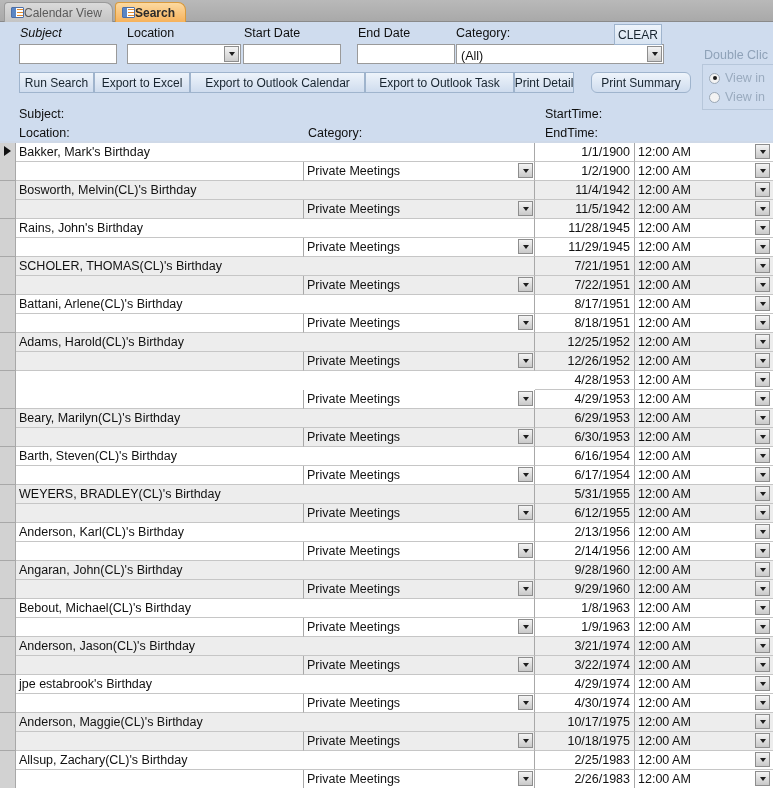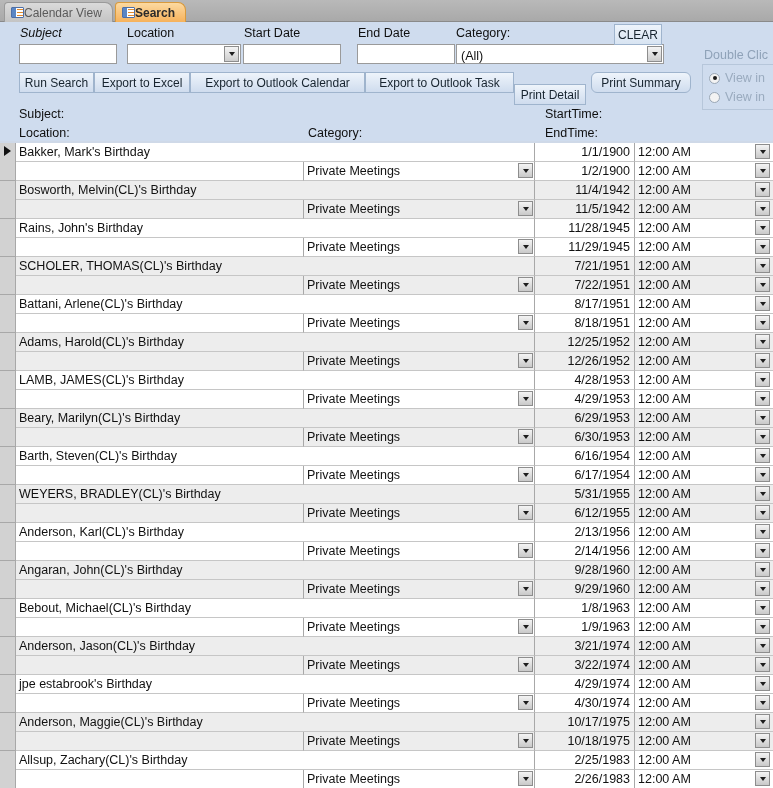--- a/index.html
+++ b/index.html
@@ -207,21 +207,21 @@
           <span class="caret"></span>
         </span>
     </div>
 
     <div class="btn clearbtn" style="left:614px;top:2px;width:48px;">CLEAR</div>
 
     <div class="btn" style="left:19px;top:50px;width:75px;">Run Search</div>
     <div class="btn" style="left:94px;top:50px;width:96px;">Export to Excel</div>
     <div class="btn" style="left:190px;top:50px;width:175px;">Export to Outlook Calendar</div>
     <div class="btn" style="left:365px;top:50px;width:149px;">Export to Outlook Task</div>
-    <div class="btn" style="left:514px;top:50px;width:72px;margin-top:12px;">Print Detail</div>
+    <div class="btn" style="left:514px;top:50px;width:60px;">Print Detail</div>
     <div class="btn" style="left:591px;top:50px;width:100px;border-radius:6px;">Print Summary</div>
 
     <div class="dblgroup">
       <div class="dbl-title">Double Clic</div>
       <div class="optbox">
         <div class="opt" style="top:6px;">
           <span class="radio on"></span>
           <span>View in</span>
         </div>
         <div class="opt" style="top:25px;">
@@ -395,21 +395,20 @@
           <div class="cell tail">
             <span class="incombo tailbtn">
               <span class="caret"></span>
             </span>
           </div>
         </div>
       </div>
       <div class="rec plain">
         <div class="sel"></div>
         <div class="line l1">
-          <div class="cell subject">LAMB, JAMES(CL)'s Birthday</div>
           <div class="cell date">4/28/1953</div>
           <div class="cell time">12:00 AM</div>
           <div class="cell tail">
             <span class="incombo tailbtn">
               <span class="caret"></span>
             </span>
           </div>
         </div>
         <div class="line l2">
           <div class="cell location"></div>

